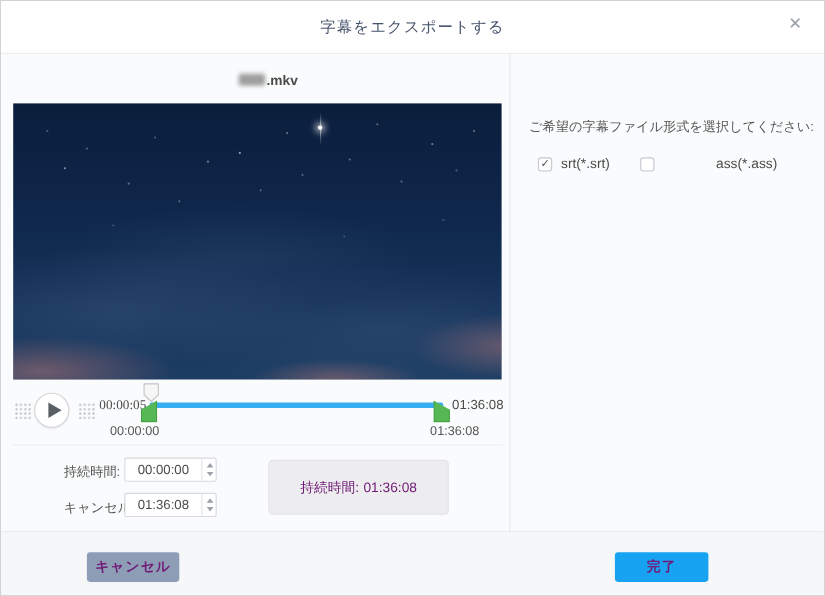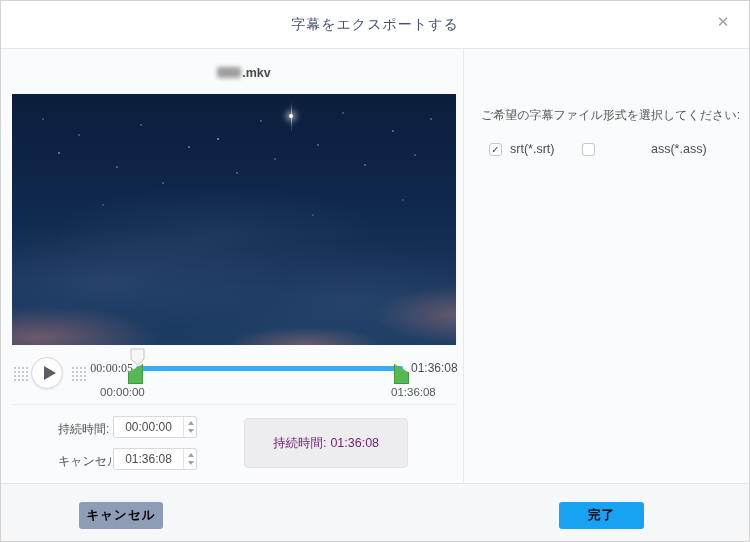--- a/index.html
+++ b/index.html
@@ -92,21 +92,21 @@
   .duration-box span{ margin:0 2px; }
   
   .prompt{ position:absolute; left:16px; top:58px; font-size:12px; color:#555; }
   .opt{ position:absolute; top:93px; display:flex; align-items:center; cursor:pointer; }
   .opt-srt{ left:24px; } .opt-ass{ left:117px;gap:48px; }
   .checkbox{ width:13px; height:13px; border:1px solid #c3c8cf; border-radius:3px; background:#fff;
     font-size:10px; line-height:11px; text-align:center; color:#4b4b4b; }
   .opt-label{ margin-left:8px; font-size:12.5px; color:#4b4b4b; }
   
   .footer{ position:relative; height:57px; background:#f6f7f9; }
-  .btn{ position:absolute; top:18px; height:27px; border:none; border-radius:3px; color:#000000;
+  .btn{ position:absolute; top:18px; height:27px; border:none; border-radius:3px; color:#701a75;
     font-size:12.5px; font-weight:bold; cursor:pointer; letter-spacing:1px;
     font-family:"Liberation Sans","DejaVu Sans",sans-serif; }
   .btn-cancel{ left:78px; width:84px; background:#8e9db6; }
   .btn-done{ left:558px; width:85px; background:#18a2f2; }
 </style>
 </head>
 <body>
 
 <div class="dialog">
 

